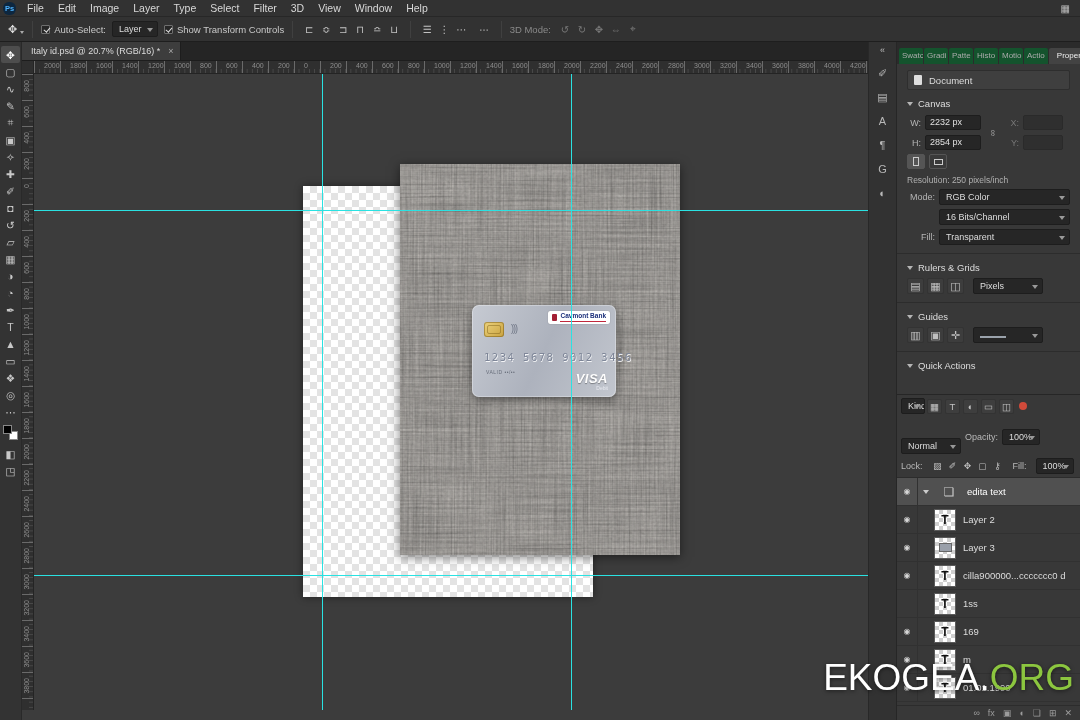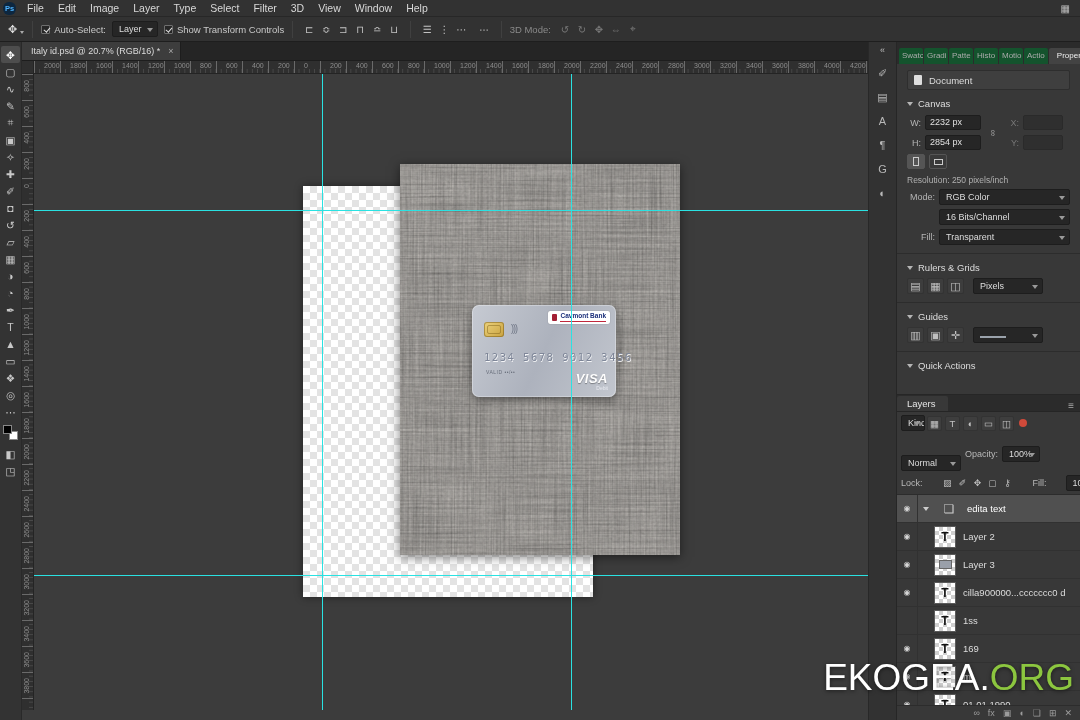--- a/index.html
+++ b/index.html
@@ -142,21 +142,21 @@
   .ltab{background:#383838;padding:2px 12px 2px 10px;font-size:9.5px;color:#e5e5e5;border-radius:2px 2px 0 0;}
   .lmenu{margin-left:auto;color:#aaa;font-size:10px;padding:0 6px;}
   .lfilter{display:flex;align-items:center;gap:2px;padding:3px 4px;flex:none;}
   .selkind{width:22px;flex:none;}
   .lficon{width:15px;height:15px;display:inline-flex;align-items:center;justify-content:center;font-size:9.5px;color:#c2c2c2;
     background:#3e3e3e;border:1px solid #333;border-radius:2px;flex:none;}
   .ftoggle{width:8px;height:8px;border-radius:50%;background:#d04a3a;margin-left:3px;flex:none;}
   .lblend{display:flex;align-items:center;gap:4px;padding:2px 4px;font-size:9px;color:#b8b8b8;flex:none;}
   .selnorm{width:60px;flex:none;margin-top:19px;}
   .selop{width:38px;flex:none;}
-  .llock{display:flex;align-items:center;gap:19px;padding:2px 4px 3px;font-size:9px;color:#b8b8b8;border-bottom:1px solid #2c2c2c;flex:none;}
+  .llock{display:flex;align-items:center;gap:9px;padding:2px 4px 3px;font-size:9px;color:#b8b8b8;border-bottom:1px solid #2c2c2c;flex:none;}
   .lkicon{font-size:9px;color:#bdbdbd;width:12px;text-align:center;flex:none;}
   .llist{flex:1;overflow:hidden;}
   .lrow{height:28px;display:flex;align-items:center;border-bottom:1px solid #313131;font-size:9.5px;color:#ddd;background:#383838;}
   .lrow.selected{background:#505050;color:#fff;}
   .leye{width:21px;align-self:stretch;border-right:1px solid #313131;display:flex;align-items:center;justify-content:center;
     font-size:8px;color:#d5d5d5;flex:none;}
   .lchev{width:0;height:0;border-left:3.5px solid transparent;border-right:3.5px solid transparent;border-top:4.5px solid #ccc;margin:0 3px 0 5px;flex:none;}
   .lthumb{width:22px;height:22px;margin:0 7px 0 6px;flex:none;display:flex;align-items:center;justify-content:center;}
   .lthumb.text,.lthumb.image{background-color:#fff;background-image:conic-gradient(#cfcfcf 25%,#fff 0 50%,#cfcfcf 0 75%,#fff 0);
     background-size:8px 8px;border:1px solid #5a5a5a;color:#111;font-weight:bold;font-size:12px;}
@@ -515,24 +515,20 @@
       </div>
 
       <div class="pdiv"></div>
       <div class="sech">
         <i class="tridown"></i>
         <span>Quick Actions</span>
       </div>
     </div>
 
     <div class="layers">
-      <div class="ltabrow">
-        <span class="ltab">Layers</span>
-        <span class="lmenu">≡</span>
-      </div>
       <div class="lfilter">
         <div class="sel selkind">
           <span>Kind</span>
         </div>
         <span class="icset" id="lfilter-icons">
             <span class="lficon">▦</span>
             <span class="lficon">T</span>
             <span class="lficon">◐</span>
             <span class="lficon">▭</span>
             <span class="lficon">◫</span>

